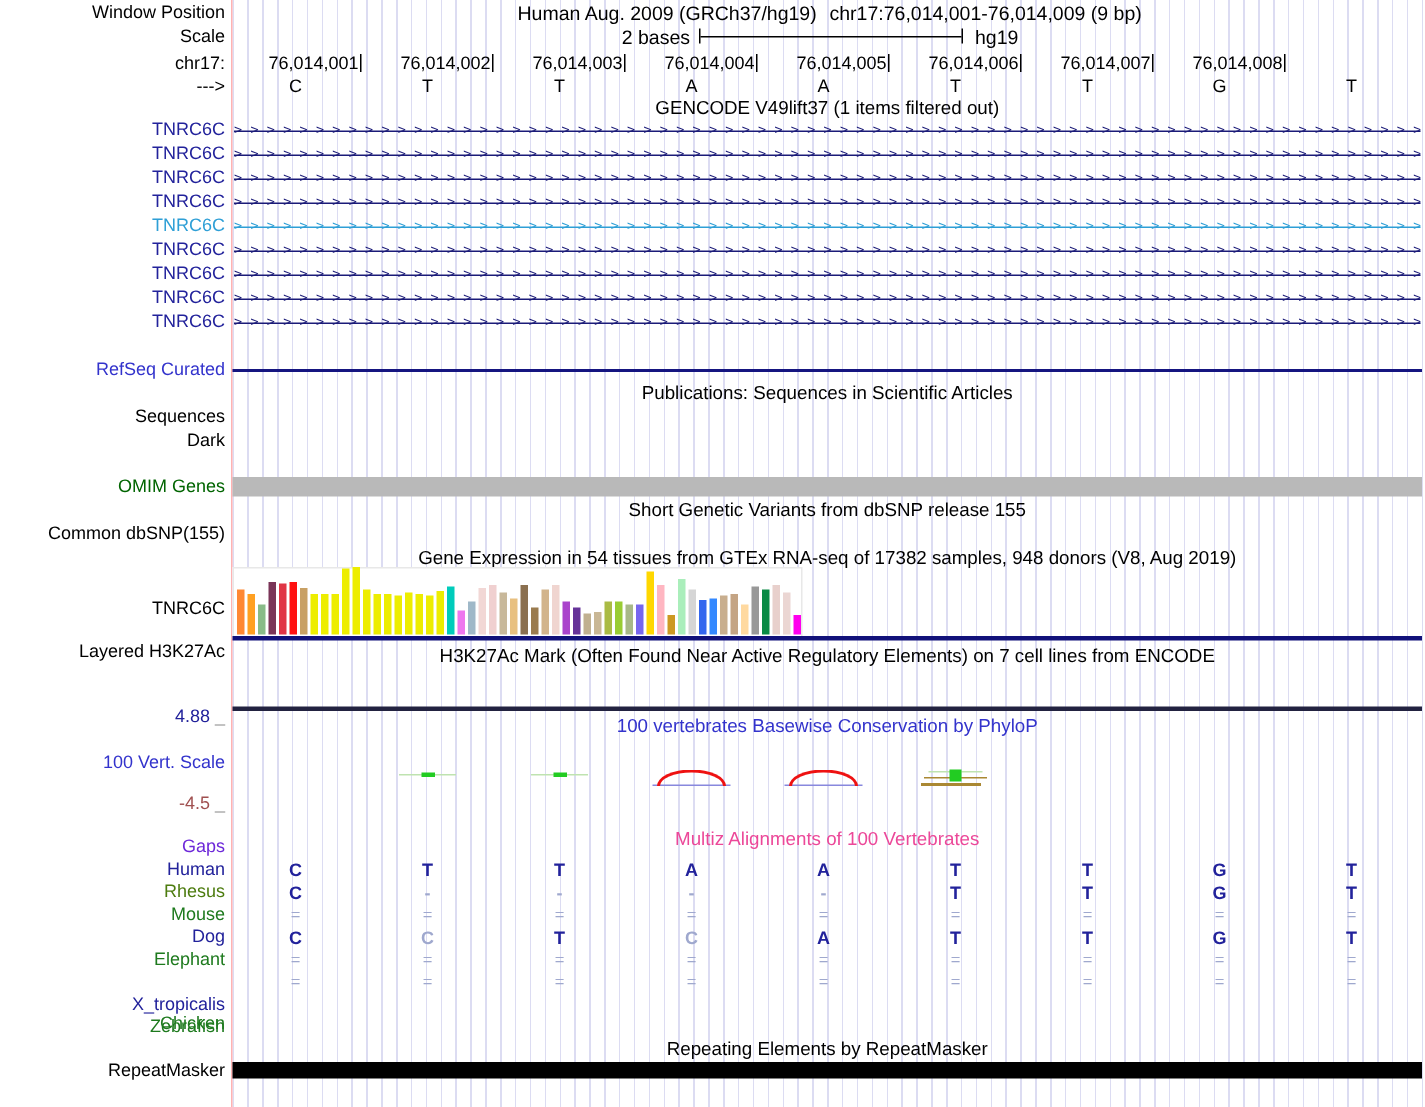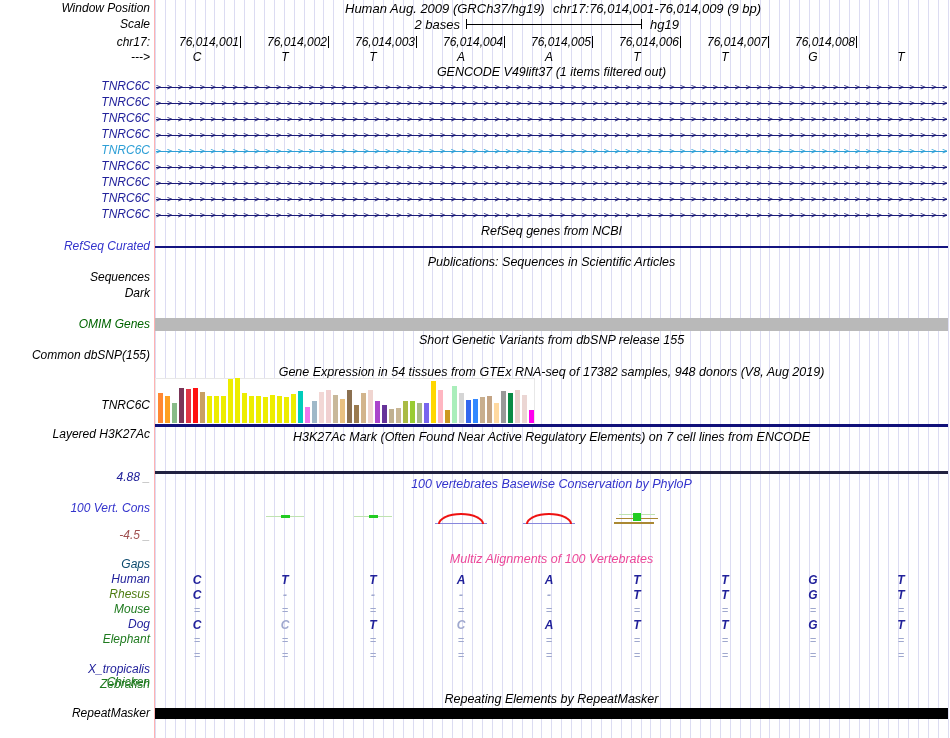--- a/index.html
+++ b/index.html
@@ -1,17 +1,17 @@
 <!DOCTYPE html>
 <html><head>
 <meta charset="utf-8">
 <style>
   html,body{margin:0;padding:0;background:#fff;}
   #screen{position:relative;width:950px;height:738px;background:#fff;overflow:hidden;
-          font-family:"Liberation Sans","DejaVu Sans",sans-serif;color:#000;font-style:italic;}
+          font-family:"Liberation Sans","DejaVu Sans",sans-serif;color:#000;}
   .grid{position:absolute;left:155px;top:0;width:794px;height:738px;
         background:repeating-linear-gradient(90deg,#DCDCF2 0 1px,transparent 1px 9.91px);}
   .pinkline{position:absolute;left:154px;top:0;width:1px;height:738px;background:#FFB2B2;}
   .lbl{position:absolute;left:0;width:150px;text-align:right;font-size:12px;line-height:13px;white-space:nowrap;}
   .title{position:absolute;left:155px;width:793px;text-align:center;font-size:12.5px;line-height:13px;white-space:nowrap;}
   .hline{position:absolute;left:155px;width:793px;}
   .arrow-row{position:absolute;left:156px;width:791px;height:11px;line-height:10px;overflow:hidden;
              white-space:nowrap;font-family:"DejaVu Sans Mono",monospace;font-size:9px;letter-spacing:5.5px;
              background:linear-gradient(currentColor,currentColor) 0 50%/100% 1px no-repeat;}
   .coordcell{position:absolute;width:88px;text-align:center;font-size:12px;line-height:13px;white-space:nowrap;}
@@ -80,21 +80,20 @@
       <div class="lbl" style="top:160px;color:#22229B">TNRC6C</div>
       <div class="arrow-row" style="top:162px;color:#1B1B78">&gt;&gt;&gt;&gt;&gt;&gt;&gt;&gt;&gt;&gt;&gt;&gt;&gt;&gt;&gt;&gt;&gt;&gt;&gt;&gt;&gt;&gt;&gt;&gt;&gt;&gt;&gt;&gt;&gt;&gt;&gt;&gt;&gt;&gt;&gt;&gt;&gt;&gt;&gt;&gt;&gt;&gt;&gt;&gt;&gt;&gt;&gt;&gt;&gt;&gt;&gt;&gt;&gt;&gt;&gt;&gt;&gt;&gt;&gt;&gt;&gt;&gt;&gt;&gt;&gt;&gt;&gt;&gt;&gt;&gt;&gt;&gt;&gt;&gt;&gt;&gt;&gt;&gt;&gt;&gt;</div>
       <div class="lbl" style="top:176px;color:#22229B">TNRC6C</div>
       <div class="arrow-row" style="top:178px;color:#1B1B78">&gt;&gt;&gt;&gt;&gt;&gt;&gt;&gt;&gt;&gt;&gt;&gt;&gt;&gt;&gt;&gt;&gt;&gt;&gt;&gt;&gt;&gt;&gt;&gt;&gt;&gt;&gt;&gt;&gt;&gt;&gt;&gt;&gt;&gt;&gt;&gt;&gt;&gt;&gt;&gt;&gt;&gt;&gt;&gt;&gt;&gt;&gt;&gt;&gt;&gt;&gt;&gt;&gt;&gt;&gt;&gt;&gt;&gt;&gt;&gt;&gt;&gt;&gt;&gt;&gt;&gt;&gt;&gt;&gt;&gt;&gt;&gt;&gt;&gt;&gt;&gt;&gt;&gt;&gt;&gt;</div>
       <div class="lbl" style="top:192px;color:#22229B">TNRC6C</div>
       <div class="arrow-row" style="top:194px;color:#1B1B78">&gt;&gt;&gt;&gt;&gt;&gt;&gt;&gt;&gt;&gt;&gt;&gt;&gt;&gt;&gt;&gt;&gt;&gt;&gt;&gt;&gt;&gt;&gt;&gt;&gt;&gt;&gt;&gt;&gt;&gt;&gt;&gt;&gt;&gt;&gt;&gt;&gt;&gt;&gt;&gt;&gt;&gt;&gt;&gt;&gt;&gt;&gt;&gt;&gt;&gt;&gt;&gt;&gt;&gt;&gt;&gt;&gt;&gt;&gt;&gt;&gt;&gt;&gt;&gt;&gt;&gt;&gt;&gt;&gt;&gt;&gt;&gt;&gt;&gt;&gt;&gt;&gt;&gt;&gt;&gt;</div>
       <div class="lbl" style="top:208px;color:#22229B">TNRC6C</div>
       <div class="arrow-row" style="top:210px;color:#1B1B78">&gt;&gt;&gt;&gt;&gt;&gt;&gt;&gt;&gt;&gt;&gt;&gt;&gt;&gt;&gt;&gt;&gt;&gt;&gt;&gt;&gt;&gt;&gt;&gt;&gt;&gt;&gt;&gt;&gt;&gt;&gt;&gt;&gt;&gt;&gt;&gt;&gt;&gt;&gt;&gt;&gt;&gt;&gt;&gt;&gt;&gt;&gt;&gt;&gt;&gt;&gt;&gt;&gt;&gt;&gt;&gt;&gt;&gt;&gt;&gt;&gt;&gt;&gt;&gt;&gt;&gt;&gt;&gt;&gt;&gt;&gt;&gt;&gt;&gt;&gt;&gt;&gt;&gt;&gt;&gt;</div>
     </div>
 
-  <div class="title" style="top:225px">RefSeq genes from NCBI</div>
   <div class="lbl" style="top:240px;color:#3333CC">RefSeq Curated</div>
   <div class="hline" style="top:246px;height:2px;background:#151580"></div>
 
   <div class="title" style="top:256px">Publications: Sequences in Scientific Articles</div>
   <div class="lbl" style="top:271px">Sequences</div>
   <div class="lbl" style="top:287px">Dark</div>
 
   <div class="lbl" style="top:318px;color:#006400">OMIM Genes</div>
   <div class="hline" style="top:318px;height:13px;background:#B9B9B9"></div>
 
@@ -162,39 +161,39 @@
       </div>
     </div>
   <div class="hline" style="top:424px;height:3px;background:#11117A"></div>
 
   <div class="title" style="top:431px">H3K27Ac Mark (Often Found Near Active Regulatory Elements) on 7 cell lines from ENCODE</div>
   <div class="lbl" style="top:428px">Layered H3K27Ac</div>
   <div class="hline" style="top:471px;height:3px;background:#222240"></div>
 
   <div class="lbl" style="top:471px;color:#22229B"><span>4.88</span> <span class="udash">_</span></div>
   <div class="title" style="top:478px;color:#3333CC">100 vertebrates Basewise Conservation by PhyloP</div>
-  <div class="lbl" style="top:502px;color:#3333CC">100 Vert. Cons</div>
+  <div class="lbl" style="top:502px;color:#3333CC">100 Vert. Scale</div>
   <div class="lbl" style="top:529px;color:#A05050"><span>-4.5</span> <span class="udash">_</span></div>
   <div id="cons-glyphs">
       <div class="glyph" style="left:266px;top:516px;width:38px;height:1px;background:#BFE3B0"></div>
       <div class="glyph" style="left:281px;top:515px;width:9px;height:3px;background:#22CC22"></div>
       <div class="glyph" style="left:354px;top:516px;width:38px;height:1px;background:#BFE3B0"></div>
       <div class="glyph" style="left:369px;top:515px;width:9px;height:3px;background:#22CC22"></div>
       <div class="glyph" style="left:435px;top:523px;width:52px;height:1px;background:#8888DD"></div>
       <div class="glyph" style="left:438px;top:513px;width:46px;height:11px;border:2px solid #EE1111;border-bottom:none;border-radius:23px 23px 0 0 / 11px 11px 0 0;box-sizing:border-box"></div>
       <div class="glyph" style="left:523px;top:523px;width:52px;height:1px;background:#8888DD"></div>
       <div class="glyph" style="left:526px;top:513px;width:46px;height:11px;border:2px solid #EE1111;border-bottom:none;border-radius:23px 23px 0 0 / 11px 11px 0 0;box-sizing:border-box"></div>
       <div class="glyph" style="left:619px;top:514px;width:36px;height:1px;background:#BFE3B0"></div>
       <div class="glyph" style="left:616px;top:518px;width:42px;height:1px;background:#AA8833"></div>
       <div class="glyph" style="left:614px;top:522px;width:40px;height:2px;background:#AA8833"></div>
       <div class="glyph" style="left:633px;top:513px;width:8px;height:8px;background:#22CC22"></div>
     </div>
 
   <div class="title" style="top:553px;color:#ec4899">Multiz Alignments of 100 Vertebrates</div>
-  <div class="lbl" style="top:558px;color:#0c4a6e">Gaps</div>
+  <div class="lbl" style="top:558px;color:#6d28d9">Gaps</div>
   <div id="multiz-rows">
       <div class="lbl" style="top:573px;color:#22229B">Human</div>
       <div class="aligncell" style="left:186px;top:573px;color:#22229B">C</div>
       <div class="aligncell" style="left:274px;top:573px;color:#22229B">T</div>
       <div class="aligncell" style="left:362px;top:573px;color:#22229B">T</div>
       <div class="aligncell" style="left:450px;top:573px;color:#22229B">A</div>
       <div class="aligncell" style="left:538px;top:573px;color:#22229B">A</div>
       <div class="aligncell" style="left:626px;top:573px;color:#22229B">T</div>
       <div class="aligncell" style="left:714px;top:573px;color:#22229B">T</div>
       <div class="aligncell" style="left:802px;top:573px;color:#22229B">G</div>

